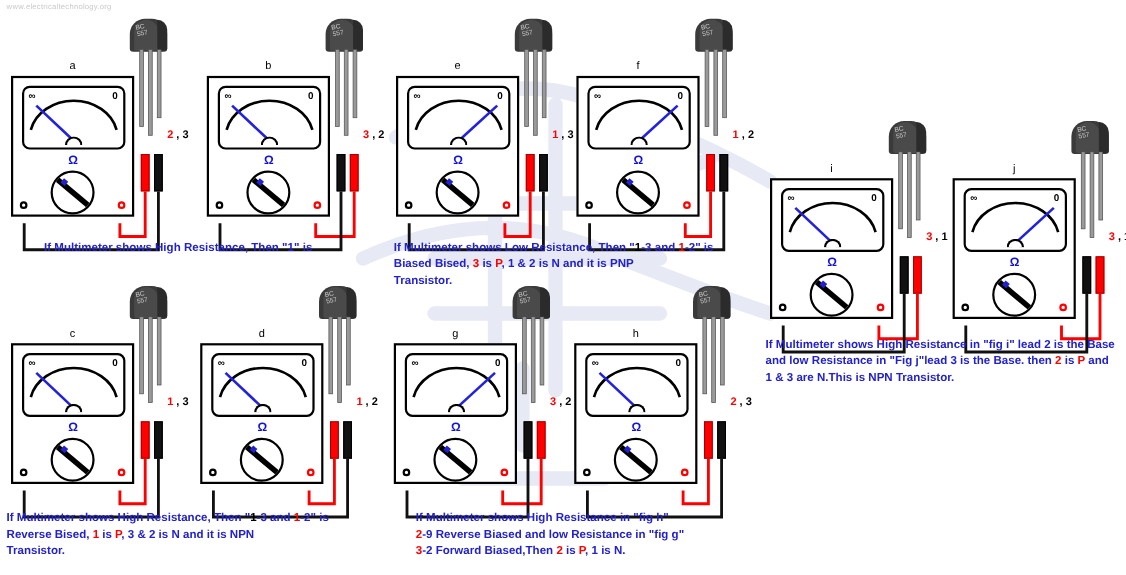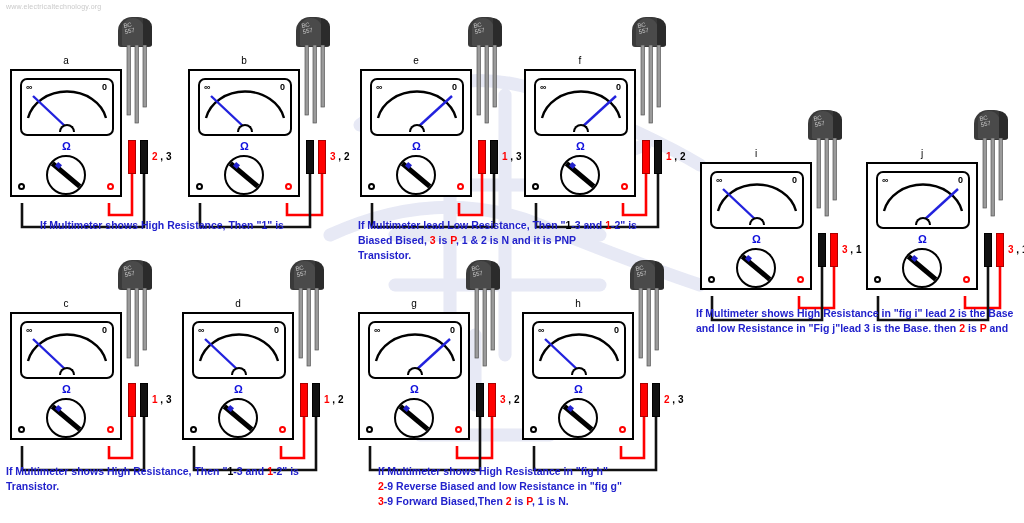--- a/index.html
+++ b/index.html
@@ -95,21 +95,21 @@
     font-size:6px;color:#c8c8c8;line-height:6px;
     transform:rotate(-12deg);font-family:"Liberation Sans",sans-serif;
   }
   .leads{position:absolute;left:8px;top:28px;}
 
   
   .probe{position:absolute;width:8px;height:34px;border:1px solid #111;box-sizing:border-box;}
   .probe.red{background:#ff0000;border-color:#aa0000;}
   .probe.black{background:#111;border-color:#000;}
   .pair-label{
-    position:absolute;font-size:10px;font-weight:bold;white-space:nowrap;color:#000;margin-top:34px;
+    position:absolute;font-size:10px;font-weight:bold;white-space:nowrap;color:#000;
   }
   .pair-label .r{color:#ff0000;}
   .wire{position:absolute;}
 
   
   .caption{
     position:absolute;
     font-size:10.5px;font-weight:bold;line-height:15px;
     color:#2222cc;
   }
@@ -578,30 +578,32 @@
         <path d="M122 119 L122 172 L12 172 L12 148" fill="none" stroke="#111111" stroke-width="2.6"></path>
       </svg>
     </div>
   </div>
 
 <div id="captions-root">
     <div class="caption" style="left: 40px; top: 218px; text-align: center;">
       <div><span>If Multimeter shows High Resistance, Then "1" is</span></div>
     </div>
     <div class="caption" style="left: 358px; top: 218px; text-align: left;">
-      <div><span>If Multimeter lead Low Resistance, Then "</span><span class="k">1</span><span>-3 and </span><span class="r">1</span><span>-2" is</span></div>
+      <div><span>If Multimeter shows Low Resistance, Then "</span><span class="k">1</span><span>-3 and </span><span class="r">1</span><span>-2" is</span></div>
       <div><span>Biased Bised, </span><span class="r">3</span><span> is </span><span class="r">P</span><span>, 1 &amp; 2 is N and it is PNP</span></div>
       <div><span>Transistor.</span></div>
     </div>
     <div class="caption" style="left: 6px; top: 464px; text-align: left;">
       <div><span>If Multimeter shows High Resistance, Then "</span><span class="k">1</span><span>-3 and </span><span class="r">1</span><span>-2" is</span></div>
+      <div><span>Reverse Bised, </span><span class="r">1</span><span> is </span><span class="r">P</span><span>, 3 &amp; 2 is N and it is NPN</span></div>
       <div><span>Transistor.</span></div>
     </div>
     <div class="caption" style="left: 378px; top: 464px; text-align: left;">
       <div><span>If Multimeter shows High Resistance in "fig h"</span></div>
       <div><span class="r">2</span><span>-9 Reverse Biased and low Resistance in "fig g"</span></div>
-      <div><span class="r">3</span><span>-9 Forward Biased,Then </span><span class="r">2</span><span> is </span><span class="r">P</span><span>, 1 is N.</span></div>
+      <div><span class="r">3</span><span>-2 Forward Biased,Then </span><span class="r">2</span><span> is </span><span class="r">P</span><span>, 1 is N.</span></div>
     </div>
     <div class="caption" style="left: 696px; top: 306px; text-align: left;">
       <div><span>If Multimeter shows High Resistance in "fig i" lead 2 is the Base</span></div>
       <div><span>and  low Resistance in "Fig j"lead 3 is the Base. then </span><span class="r">2</span><span> is </span><span class="r">P</span><span> and</span></div>
+      <div><span>1 &amp; 3 are N.This is NPN Transistor.</span></div>
     </div>
   </div>
 
 </body></html>

